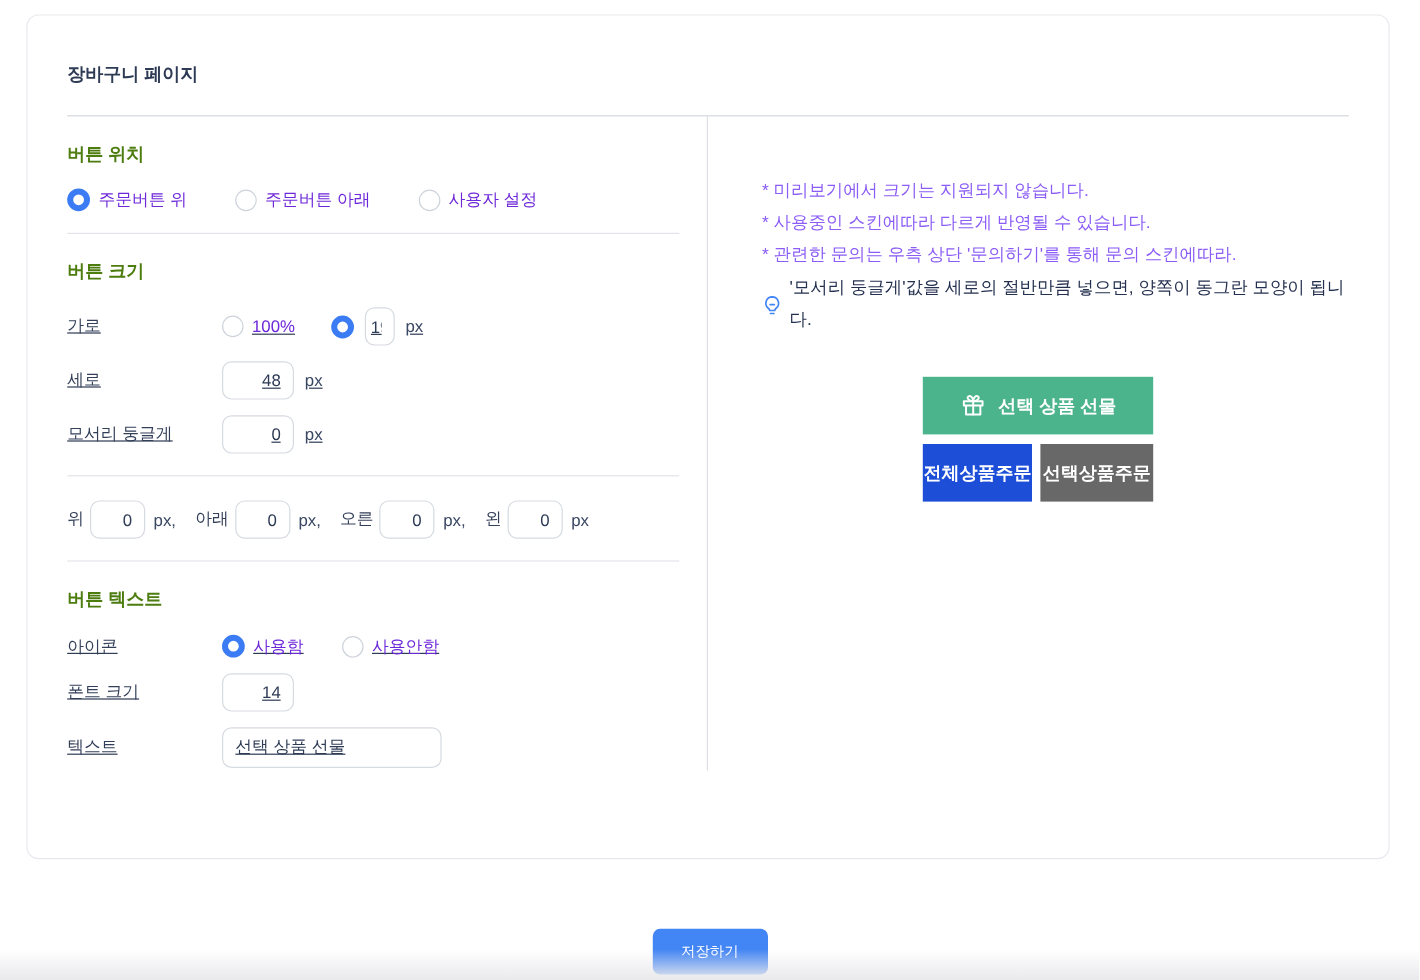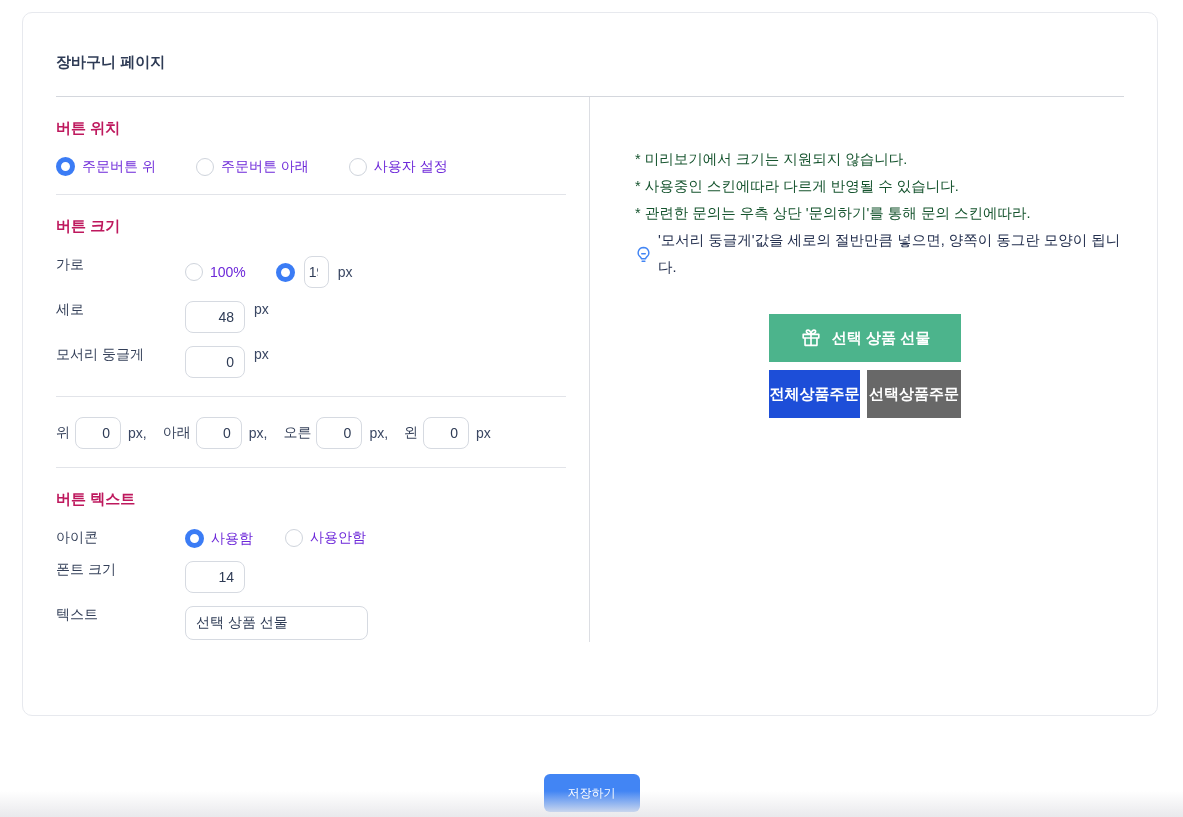--- a/index.html
+++ b/index.html
@@ -24,32 +24,32 @@
   .card-title {
     margin: 0; padding-top: 40px;
     font-size: 15px; font-weight: 700; color: #2e3b55;
   }
   .title-divider { margin-top: 24px; border-top: 1px solid #d4d7dd; height: 0; }
 
   .columns { display: flex; align-items: flex-start; }
   .left-col { width: 534px; border-right: 1px solid #dcdee3; padding-bottom: 2px; }
   .right-col { flex: 1; padding-left: 45px; padding-top: 49px; }
 
-  .section-heading { margin: 22px 0 0; font-size: 15px; font-weight: 700; color: #be185d; }
+  .section-heading { margin: 22px 0 0; font-size: 15px; font-weight: 700; color: #4d7c0f; }
   .sec-divider { margin-top: 18px; border-top: 1px solid #e2e4e9; width: 510px; height: 0; }
 
   .radio-row { display: flex; align-items: center; gap: 40px; margin-top: 19px; }
   .radio { display: inline-flex; align-items: center; gap: 7px; font-size: 14px; color: #6d28d9; cursor: pointer; }
   .rb {
     width: 18px; height: 18px; border-radius: 50%;
     border: 1px solid #cfd4dc; background: #fff; flex: 0 0 auto;
   }
   .rb.checked { width: 19px; height: 19px; border: 5px solid #3b7cf5; }
 
-  .form-row { display: flex; align-items: flex-start; margin-top: 13px; }
+  .form-row { display: flex; align-items: center; margin-top: 13px; text-decoration: underline; }
   .form-row.first { margin-top: 20px; }
   .form-label { width: 129px; font-size: 14px; color: #333f58; flex: 0 0 auto; }
   .num-input {
     width: 60px; height: 32px;
     border: 1px solid #d6dae1; border-radius: 8px;
     font-size: 14px; color: #2e3b55; text-align: right;
     padding: 0 10px 0 4px; outline: none; background: #fff;
     font-family: inherit;
   }
   .num-input.w45 { width: 25px; }
@@ -66,21 +66,21 @@
   .margin-row .m-unit.last { margin-right: 0; }
 
   .text-input {
     width: 183px; height: 34px;
     border: 1px solid #d6dae1; border-radius: 8px;
     font-size: 14px; color: #2e3b55; text-align: left;
     padding: 0 10px; outline: none; background: #fff;
     font-family: inherit;
   }
 
-  .note { margin: 0; font-size: 14.5px; color: #14532d; line-height: 27px; }
+  .note { margin: 0; font-size: 14.5px; color: #8b5cf6; line-height: 27px; }
   .tip-row { display: flex; align-items: center; gap: 6px; line-height: 27px; font-size: 14.5px; color: #232f4e; }
   .bulb { flex: 0 0 auto; display: inline-flex; }
 
   .preview-stack { margin-top: 33px; margin-left: 134px; width: 192px; }
   .preview-gift-btn {
     width: 192px; height: 48px;
     display: flex; align-items: center; justify-content: center; gap: 10px;
     color: #fff; font-size: 15px; font-weight: 700;
   }
   .preview-order-row { display: flex; gap: 7px; margin-top: 8px; }

